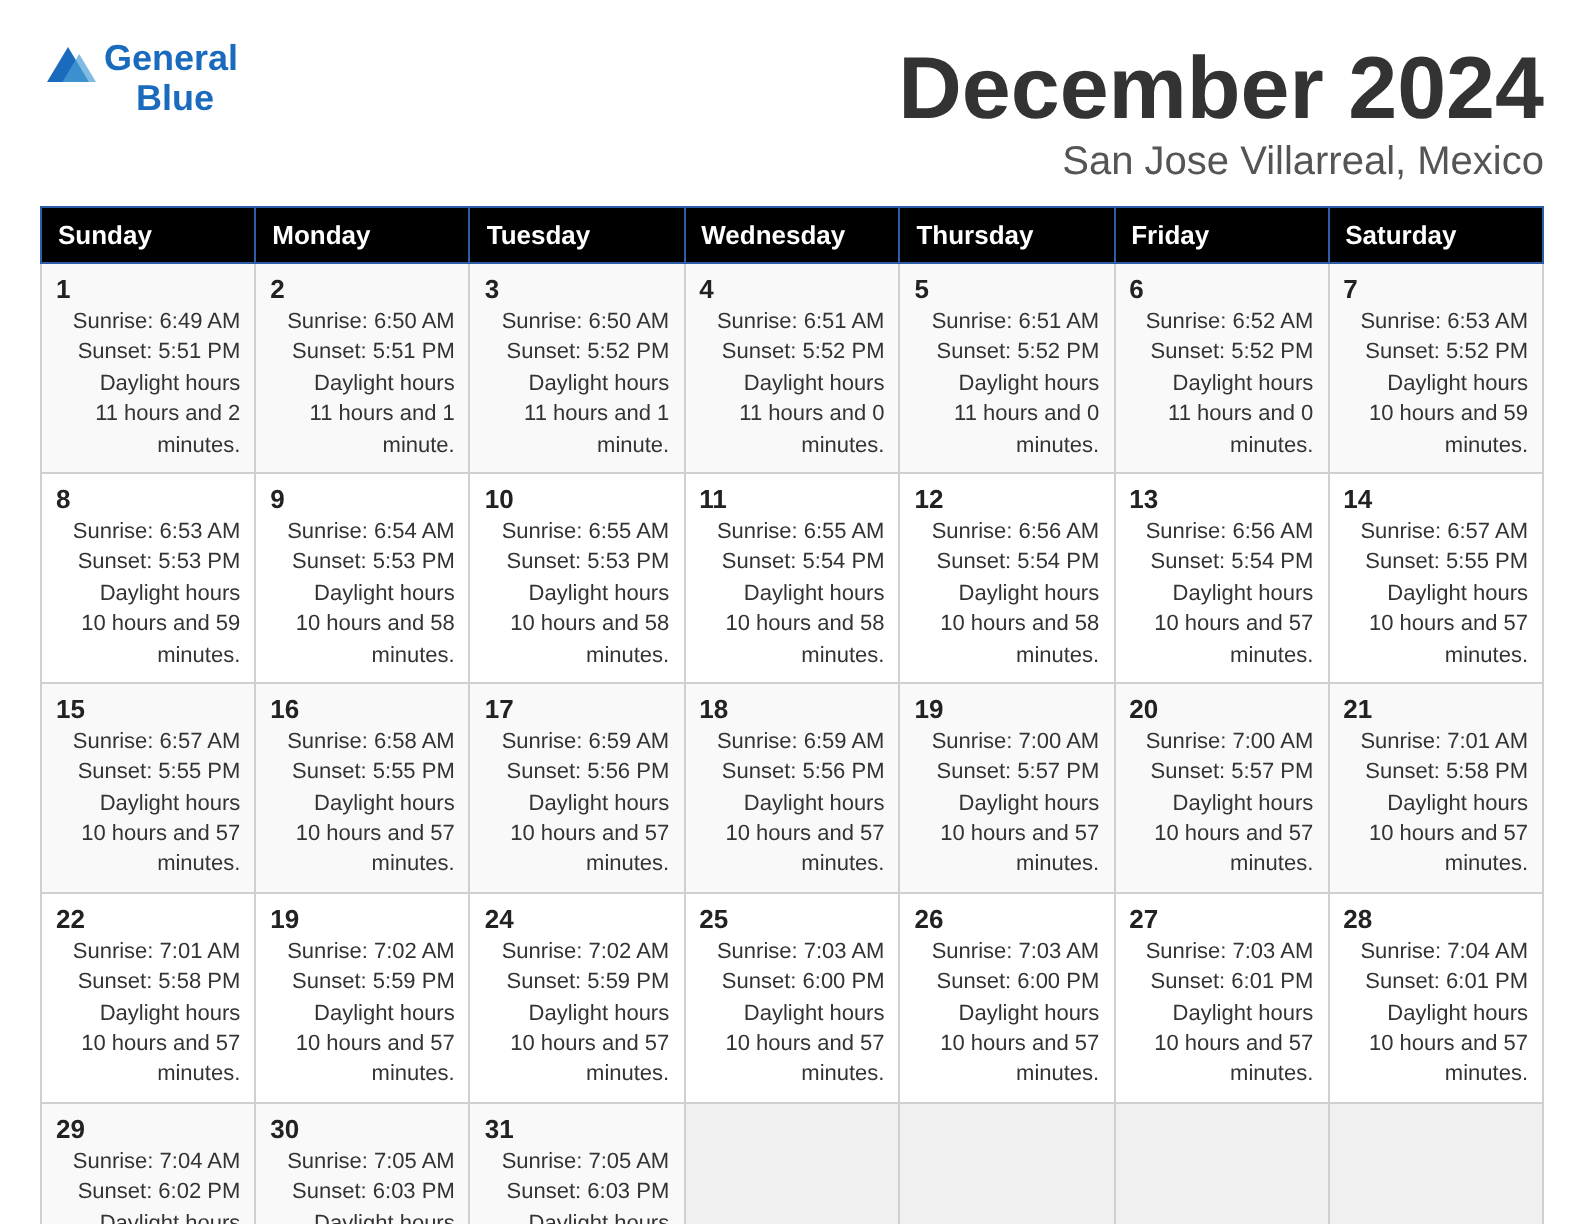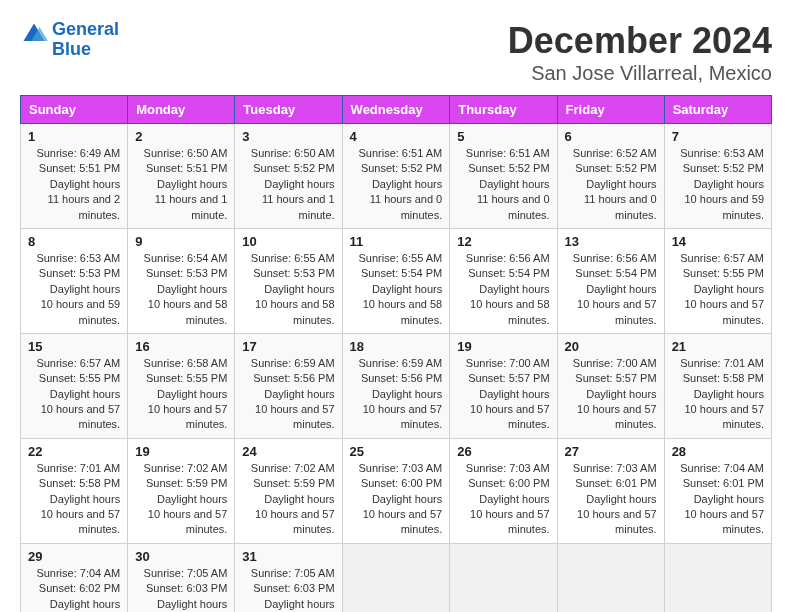--- a/index.html
+++ b/index.html
@@ -31,35 +31,35 @@
       color: #1a6bbd;
     }
     .logo-icon {
       width: 28px;
       height: 28px;
     }
     .title-block {
       text-align: right;
     }
     .month-title {
-      font-size: 36px;
+      font-size: 44px;
       font-weight: bold;
       color: #333;
     }
     .location {
       font-size: 20px;
       color: #555;
     }
     .calendar {
       width: 100%;
       border-collapse: collapse;
       font-size: 11px;
     }
     .calendar thead tr th {
-      background: #d946ef;
+      background: #000000;
       color: #fff;
       font-size: 13px;
       font-weight: bold;
       padding: 6px 8px;
       text-align: left;
       border: 1px solid #2d5ca8;
     }
     .calendar tbody tr td {
       vertical-align: top;
       padding: 5px 7px;
@@ -91,21 +91,21 @@
 <body>
 
 <div class="header">
   <div class="logo">
     <svg class="logo-icon" viewBox="0 0 40 40">
       <polygon points="20,5 35,30 5,30" fill="#1a6bbd"></polygon>
       <polygon points="28,10 40,30 16,30" fill="#4a9fd4" opacity="0.7"></polygon>
     </svg>
     <div class="logo-text">
       <div><span>General</span></div>
-      <div><span style="color:#1a6bbd;">Blue</span></div>
+      <div><span style="color:#1a6bbd;margin-left:16px;">Blue</span></div>
     </div>
   </div>
   <div class="title-block">
     <div class="month-title">December 2024</div>
     <div class="location">San Jose Villarreal, Mexico</div>
   </div>
 </div>
 
 <table class="calendar">
   <thead>

